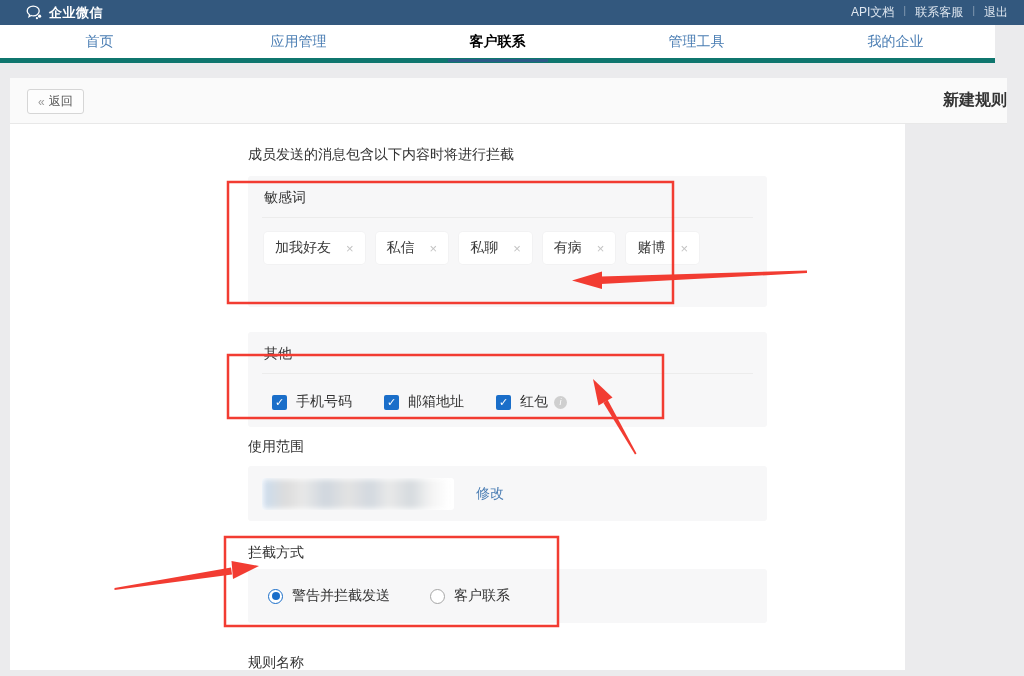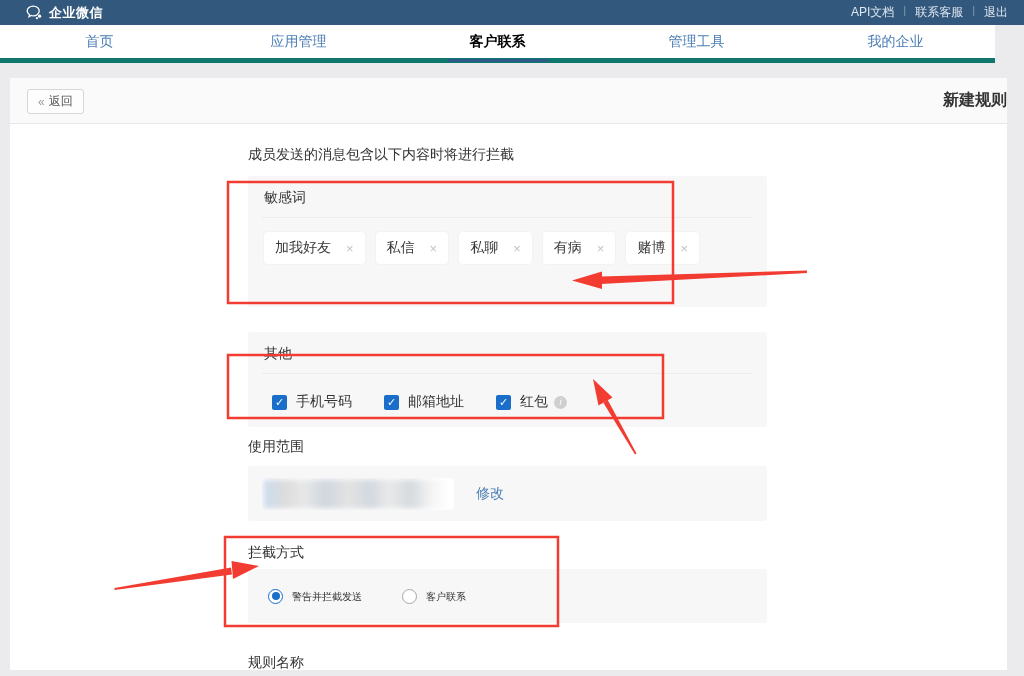--- a/index.html
+++ b/index.html
@@ -26,21 +26,21 @@
   
   .card-header { position:absolute; left:10px; top:78px; width:997px; height:46px; background:#fafafa;
                  border-bottom:1px solid #e8e8e8; display:flex; align-items:center; }
   .back-btn { position:absolute; left:17px; top:11px; height:25px; padding:0 10px; background:#fdfdfd;
               border:1px solid #d6d6d6; border-radius:3px; font-size:12px; color:#555;
               display:flex; align-items:center; gap:4px; cursor:pointer; }
   .back-btn .chev { color:#9a9a9a; font-size:12px; }
   .page-title { width:100%; text-align:right; font-size:16px; font-weight:bold; color:#333; }
 
   
-  .card-body { position:absolute; left:10px; top:124px; width:997px; height:546px; background:#ffffff; overflow:hidden; }
+  .card-body { position:absolute; left:10px; top:124px; width:895px; height:546px; background:#ffffff; overflow:hidden; }
   .intro { position:absolute; left:238px; top:22px; font-size:14px; color:#333; }
 
   .panel { position:absolute; left:238px; width:519px; background:#f7f7f8; border-radius:3px; padding:13px 14px 0; }
   .panel-title { font-size:14px; color:#333; padding-left:2px; }
   .panel-divider { height:1px; background:#ececec; margin-top:10px; }
 
   .panel-sensitive { top:52px; height:131px; }
   .tags-row { display:flex; gap:11px; margin-top:14px; padding-left:2px; }
   .tag { display:inline-flex; align-items:center; gap:15px; background:#ffffff; border-radius:4px;
          padding:7px 11px; font-size:14px; color:#3a3a3a; box-shadow:0 0 0 1px rgba(0,0,0,0.02); }
@@ -61,21 +61,21 @@
   .lbl-rulename { top:530px; }
 
   .panel-scope { top:342px; height:55px; padding:12px 14px; display:flex; align-items:center; gap:22px; }
   .blur-chip { width:192px; height:32px; background:#ffffff; border-radius:3px; overflow:hidden; position:relative; }
   .blur-chip .mosaic { position:absolute; inset:1px 6px 1px 1px;
       background:linear-gradient(90deg,#cbdcee 0%,#dcdcdc 12%,#e8e8e8 22%,#cfd6de 34%,#e3e3e3 46%,#d2d8df 58%,#e9e9e9 68%,#d5dade 80%,#f2f2f2 90%,#ffffff 100%);
       filter:blur(3px); }
   .modify-link { font-size:14px; color:#4a7db3; cursor:pointer; }
 
   .panel-intercept { top:445px; height:54px; padding:0 14px; display:flex; align-items:center; gap:34px; }
-  .radio-item { display:flex; align-items:flex-end; gap:9px; font-size:10px; color:#333; cursor:pointer; padding-left:6px; }
+  .radio-item { display:flex; align-items:center; gap:9px; font-size:14px; color:#333; cursor:pointer; padding-left:6px; }
   .radio { width:15px; height:15px; border-radius:50%; background:#fff; border:1px solid #a6a6a6; position:relative; }
   .radio.on { border:1px solid #1a6ec9; }
   .radio.on::after { content:""; position:absolute; left:2.5px; top:2.5px; width:8px; height:8px; border-radius:50%; background:#1a6ec9; }
 
   
   .annotations { position:absolute; left:0; top:0; width:1024px; height:676px; pointer-events:none; z-index:50; }
 </style>
 </head>
 <body>
 

